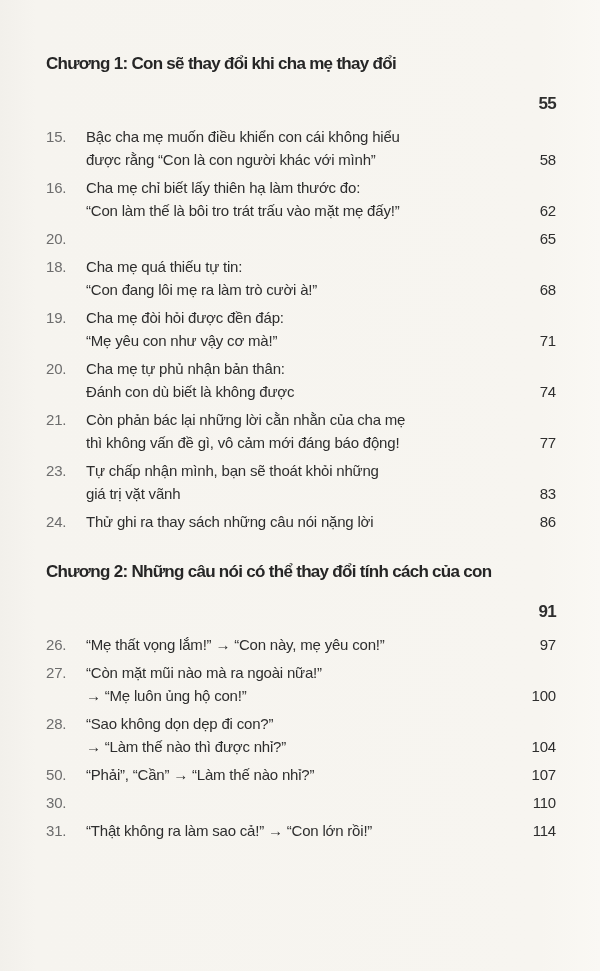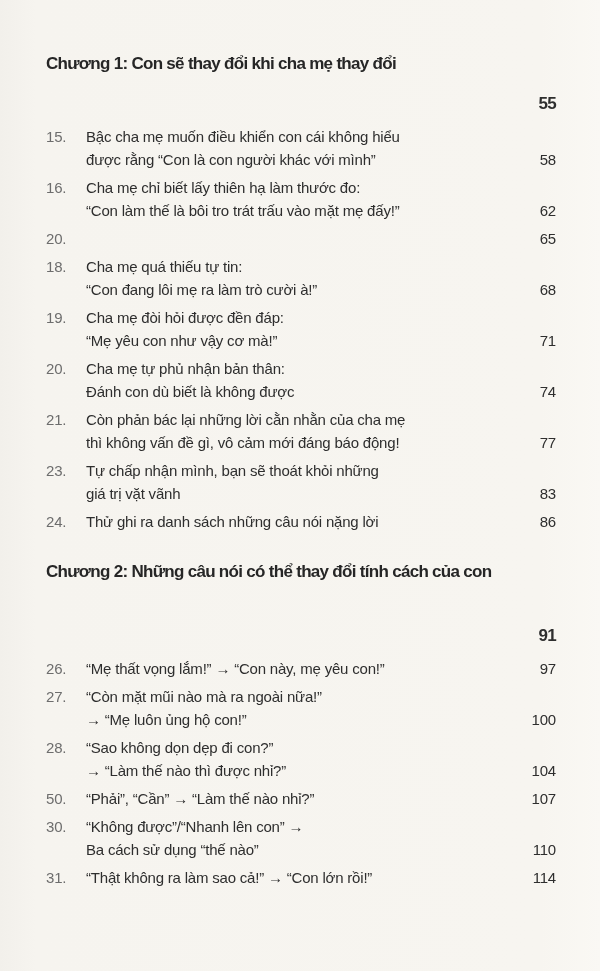--- a/index.html
+++ b/index.html
@@ -46,21 +46,21 @@
     letter-spacing: -0.7px;
     line-height: 24px;
     margin-bottom: 9px;
     color: #262626;
   }
   .row.heading .htitle {
     white-space: nowrap;
     padding-right: 8px;
   }
   .row.heading .pg { align-self: flex-end; margin-top: 40px; }
-  .row.heading.section-2 { margin-top: 27px; flex-direction: column; }
+  .row.heading.section-2 { margin-top: 27px; }
 </style>
 </head>
 <body>
 
 <div class="page">
   <div class="toc">
 
     <div class="row heading">
       <span class="htitle">Chương 1: Con sẽ thay đổi khi cha mẹ thay đổi</span>
       <span class="pg">55</span>
@@ -107,21 +107,21 @@
       <span class="pg">77</span>
     </div>
     <div class="row">
       <span class="num">23.</span>
       <span class="title">Tự chấp nhận mình, bạn sẽ thoát khỏi những
 giá trị vặt vãnh</span>
       <span class="pg">83</span>
     </div>
     <div class="row">
       <span class="num">24.</span>
-      <span class="title">Thử ghi ra danh sách những câu nói nặng lời</span>
+      <span class="title">Thử ghi ra thay sách những câu nói nặng lời</span>
       <span class="pg">86</span>
     </div>
 
     <div class="row heading section-2">
       <span class="htitle">Chương 2: Những câu nói có thể thay đổi tính cách của con</span>
       <span class="pg">91</span>
     </div>
 
     <div class="row">
       <span class="num">26.</span>
@@ -140,22 +140,20 @@
 → “Làm thế nào thì được nhỉ?”</span>
       <span class="pg">104</span>
     </div>
     <div class="row">
       <span class="num">50.</span>
       <span class="title">“Phải”, “Cần” → “Làm thế nào nhỉ?”</span>
       <span class="pg">107</span>
     </div>
     <div class="row">
       <span class="num">30.</span>
-      <span class="title">“Không được”/“Nhanh lên con” →
-Ba cách sử dụng “thế nào”</span>
       <span class="pg">110</span>
     </div>
     <div class="row">
       <span class="num">31.</span>
       <span class="title">“Thật không ra làm sao cả!” → “Con lớn rồi!”</span>
       <span class="pg">114</span>
     </div>
 
   </div>
 </div>

